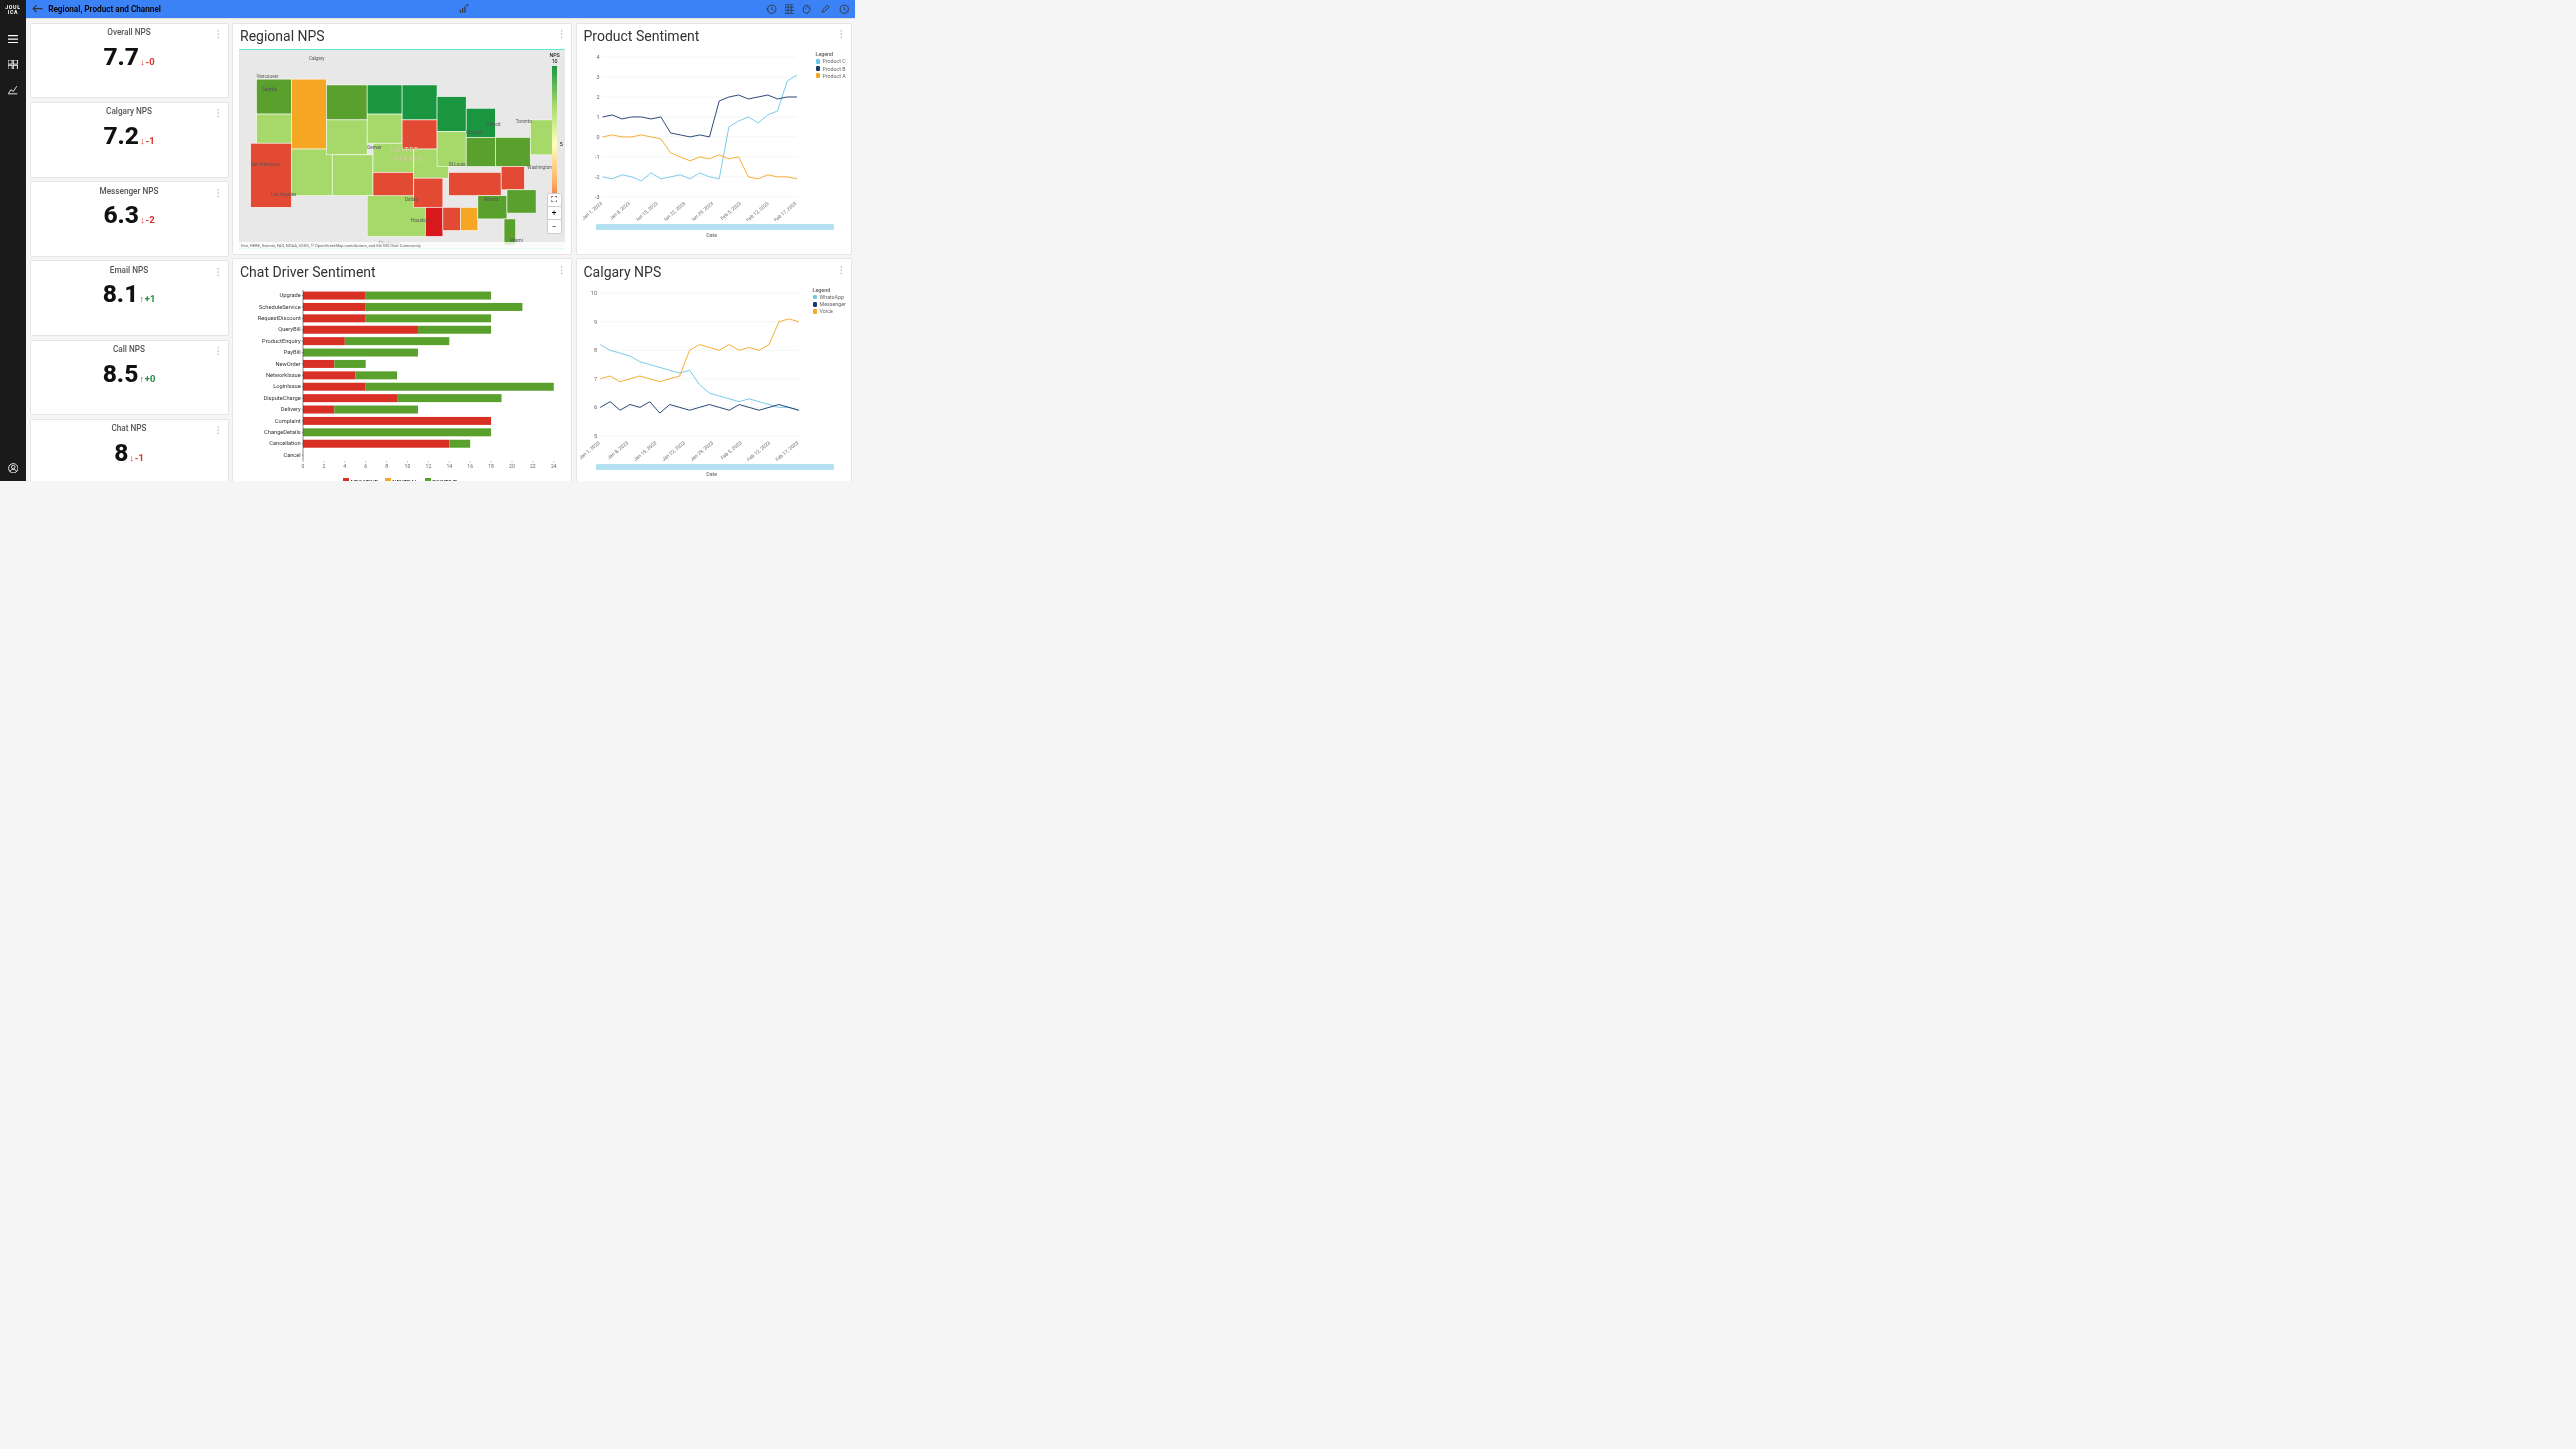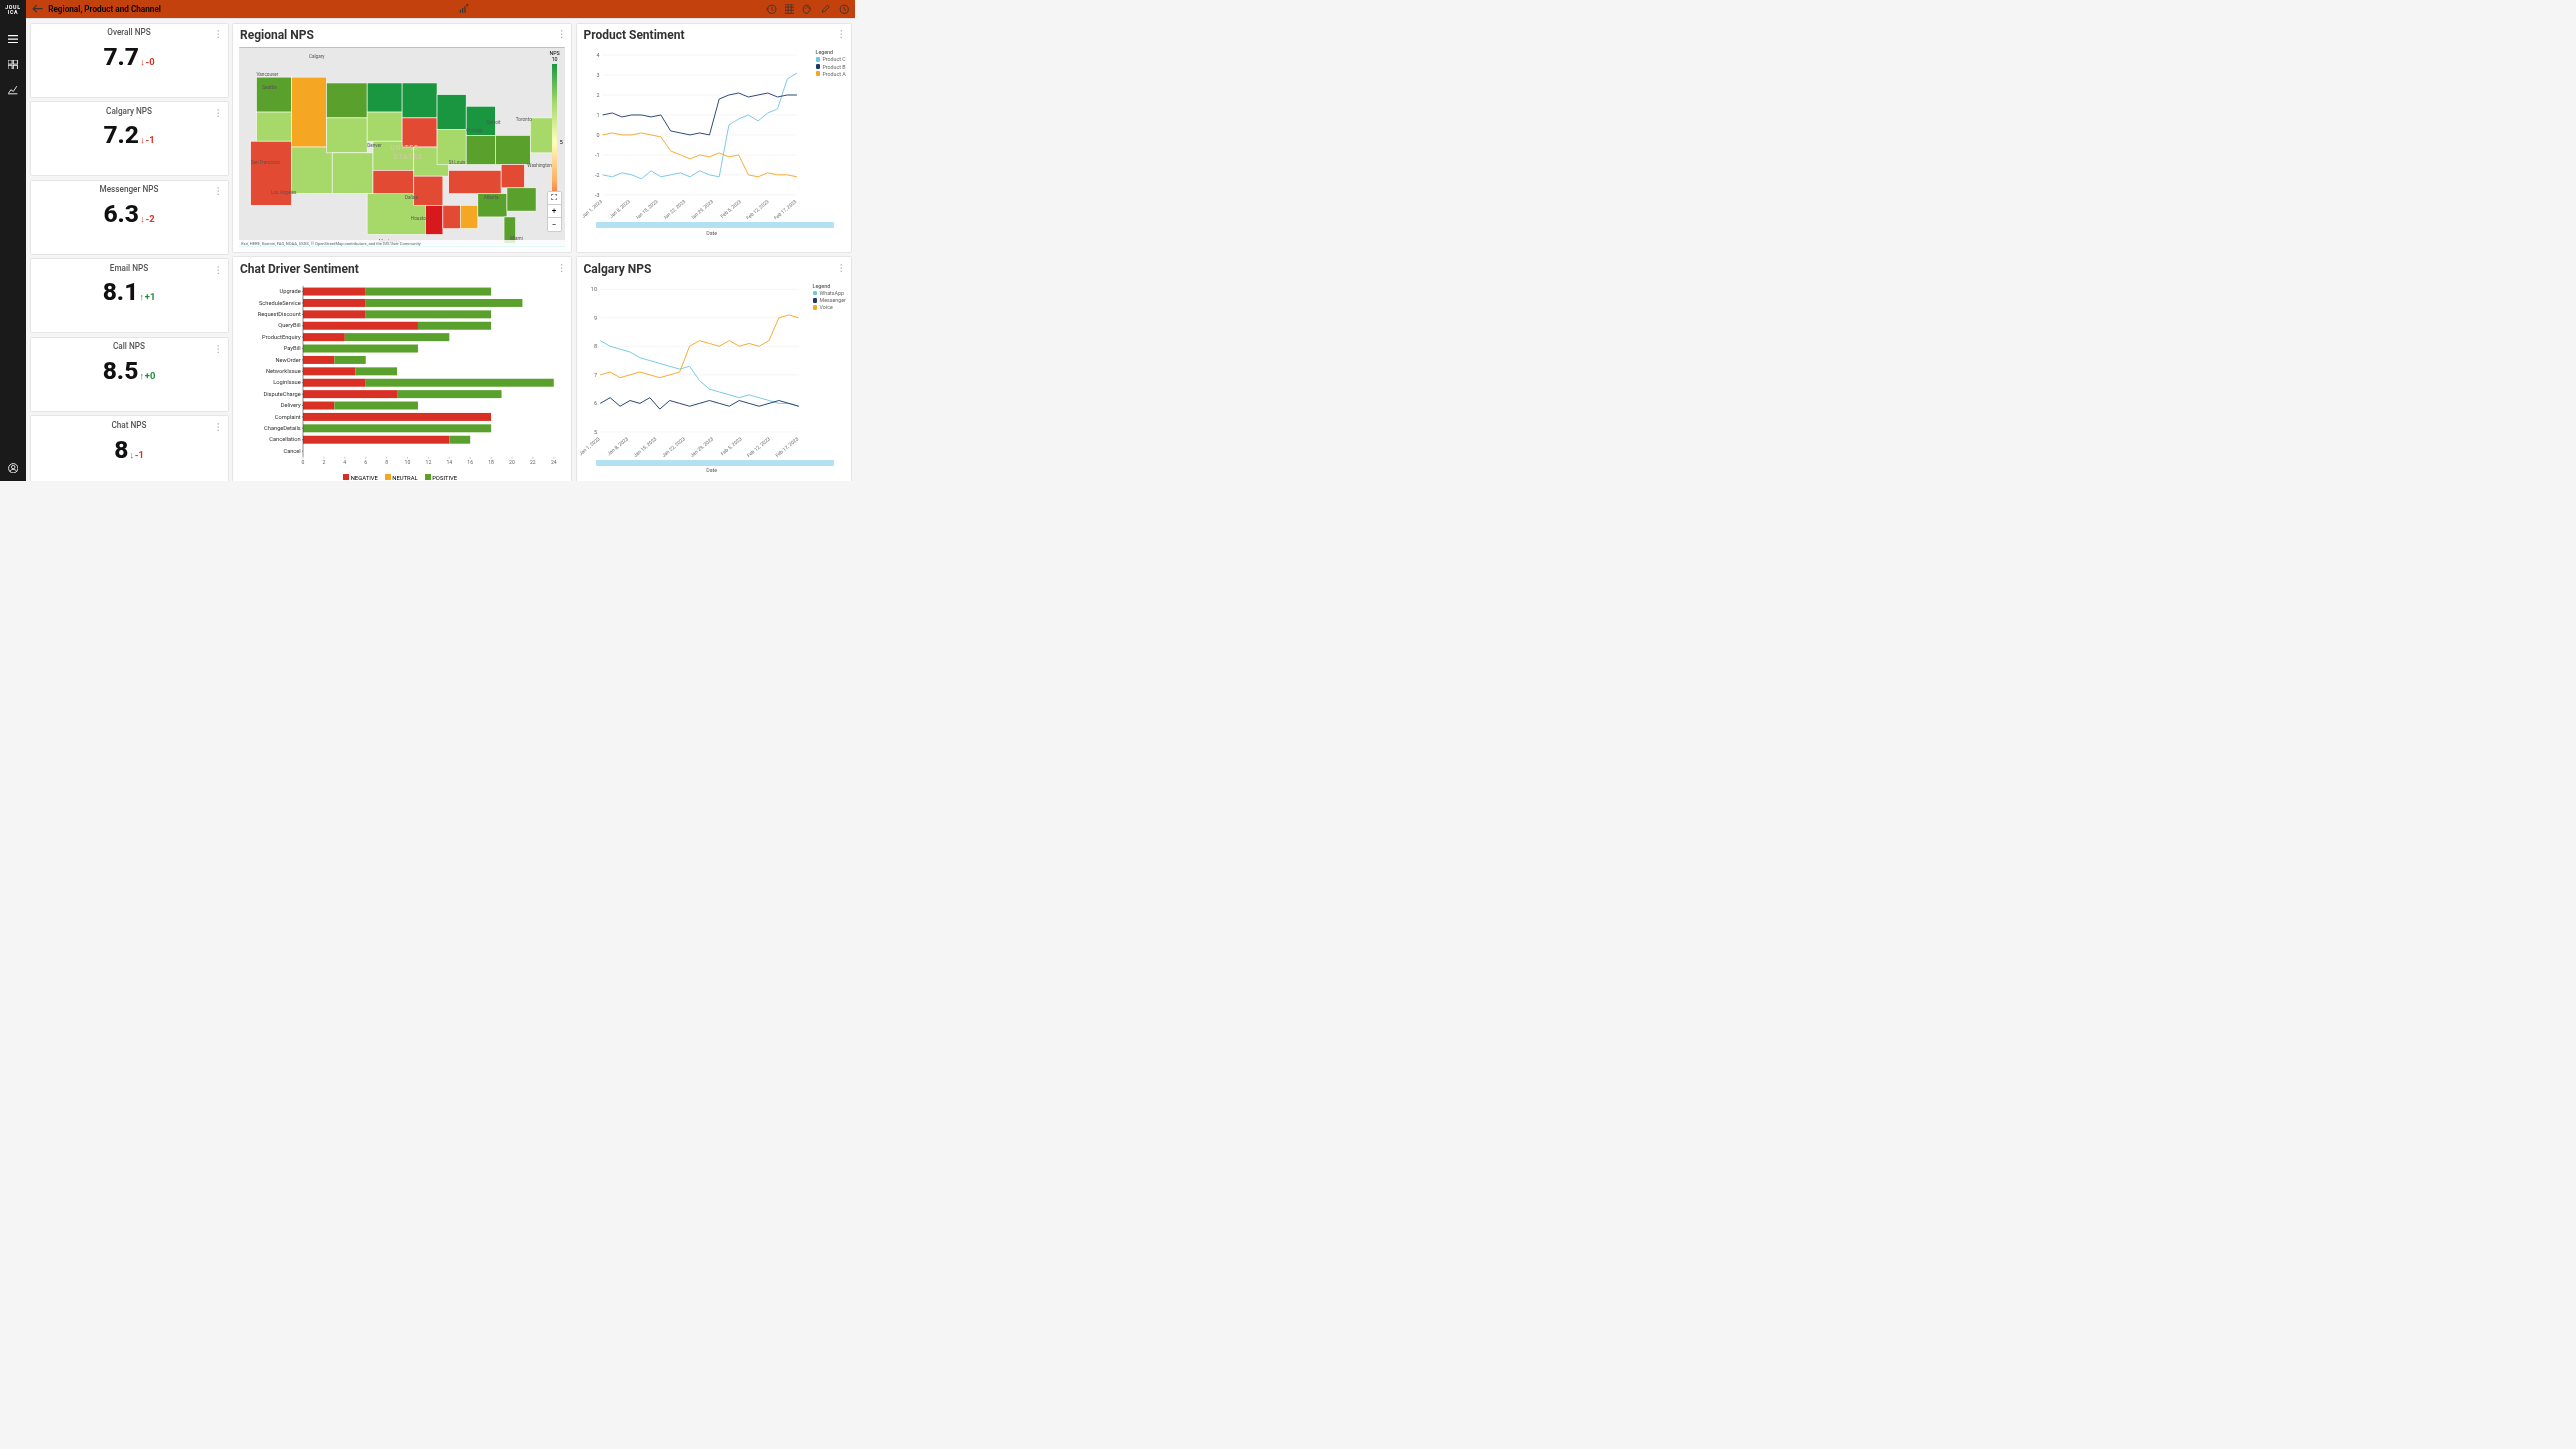--- a/index.html
+++ b/index.html
@@ -19,21 +19,21 @@
   align-items: center;
   padding-top: 4.7px;
   color: #fff;
 }
 .logo { font-size: 5.3px; font-weight: bold; line-height: 1; letter-spacing: 0.6px; margin-bottom: 10.5px; text-align:center;}
 .nav-icon { width: 11.7px; height: 11.7px; margin: 7px 0; cursor: pointer; display:flex; align-items:center; justify-content:center;}
 .sidebar-bottom { margin-top: auto; margin-bottom: 7px; }
 .main { flex: 1; display: flex; flex-direction: column; }
 .topbar {
   height: 19px;
-  background: #c2410c;
+  background: #3b82f6;
   border-bottom: 0.6px solid #e0e0e0;
   display: flex;
   align-items: center;
   padding: 0 5.9px;
 }
 .back-btn { cursor:pointer; display:flex; align-items:center; margin-right:4.7px;}
 .page-title { font-size: 8.2px; font-weight: 600; }
 .topbar-center { flex:1; display:flex; justify-content:center;}
 .topbar-right { display:flex; gap:8.2px; align-items:center;}
 .tb-icon { cursor:pointer; display:flex; align-items:center;}
@@ -49,21 +49,21 @@
 .kpi-col { display:flex; flex-direction:column; gap:3.5px; }
 .col-a { grid-row: 1 / 3; }
 .card {
   background: #fff;
   border: 0.6px solid #e5e5e5;
   border-radius: 1.8px;
   position: relative;
   display:flex;
   flex-direction:column;
 }
-.card-title { font-size: 12px; font-weight: 700; padding: 4.7px 7px; color:#333;}
+.card-title { font-size: 14px; font-weight: 400; padding: 4.7px 7px; color:#333;}
 .card-menu { position:absolute; top:4.7px; right:4.7px; cursor:pointer; color:#999;}
 .kpi-card { flex:1; display:flex; flex-direction:column; align-items:center; justify-content:flex-start; padding-top:3.5px;}
 .kpi-label { font-size:8.2px; color:#555; font-weight:500; margin-bottom:4.7px;}
 .kpi-row { display:flex; align-items:baseline; justify-content:center; gap:1.2px;}
 .kpi-value { font-size:24.6px; font-weight:800; color:#111;text-align:right;}
 .kpi-delta { font-size:9.4px; font-weight:700; display:flex; align-items:center; gap:0.6px;}
 .delta-down { color:#d93025;}
 .delta-up { color:#1e8e3e;}
 .map-body { flex:1; position:relative; margin:0 5.9px 4.7px; background:#5eead4; border-radius:1.2px; overflow:hidden;}
 .map-svg { width:100%; height:100%; }

